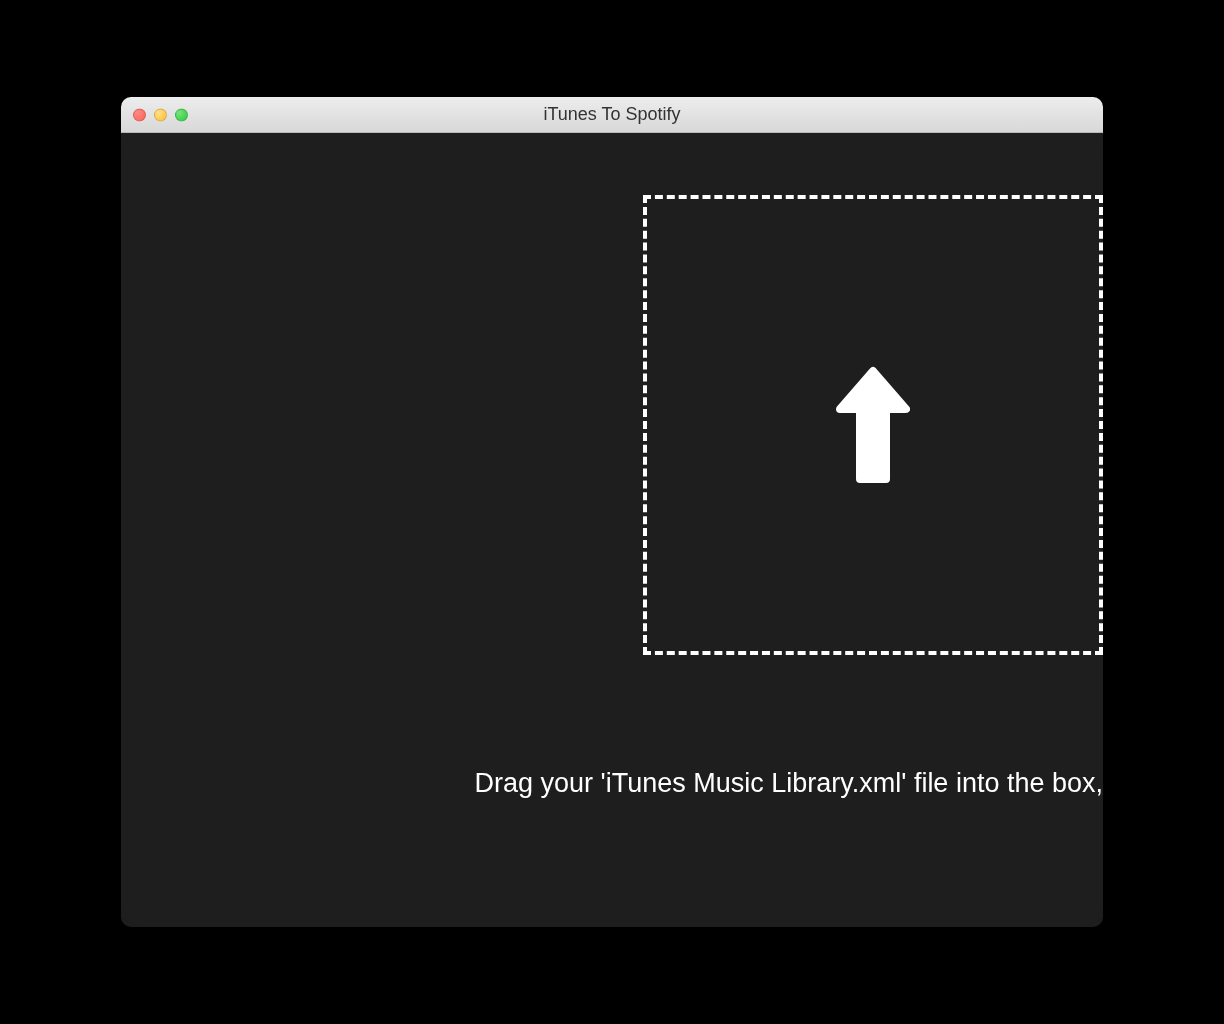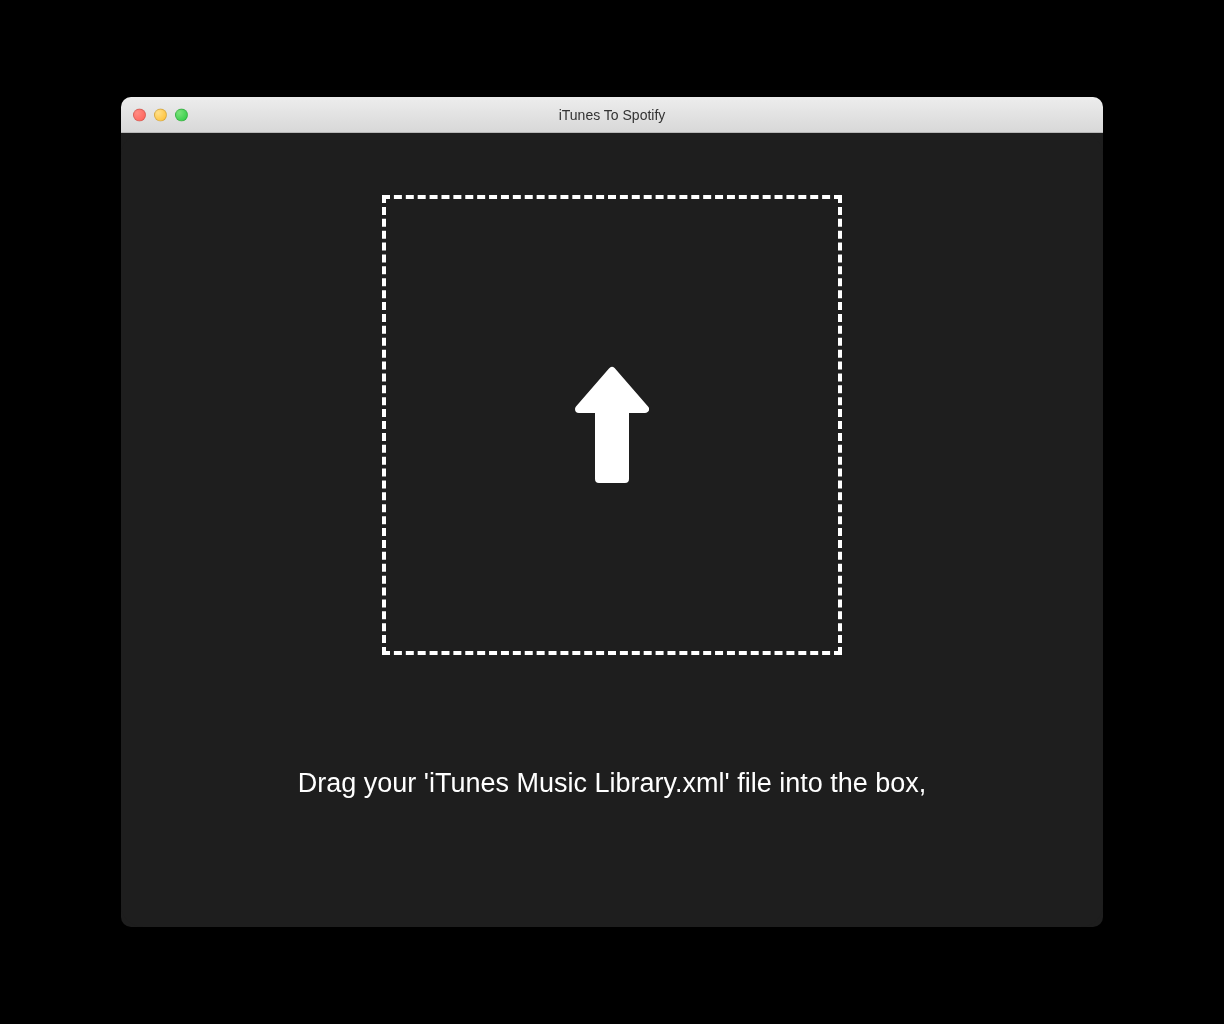--- a/index.html
+++ b/index.html
@@ -63,31 +63,31 @@
       border: 0.5px solid rgba(0,0,0,0.15);
     }
 
     .tl-max {
       background: radial-gradient(circle at 30% 30%, #7ae37a, #28c940);
       border: 0.5px solid rgba(0,0,0,0.15);
     }
 
     .titlebar-title {
       margin: 10px auto;
-      font-size: 14px;
+      font-size: 18px;
       color: #333;
       font-weight: 400;
     }
 
     .content {
       flex: 1;
       background: #1e1e1e;
       display: flex;
       flex-direction: column;
-      align-items: center;
+      align-items: flex-end;
       padding-top: 62px;
       border-radius: 22px;
     }
 
     .dropzone {
       width: 460px;
       height: 460px;
       border: 4px dashed #ffffff;
       display: flex;
       align-items: center;

